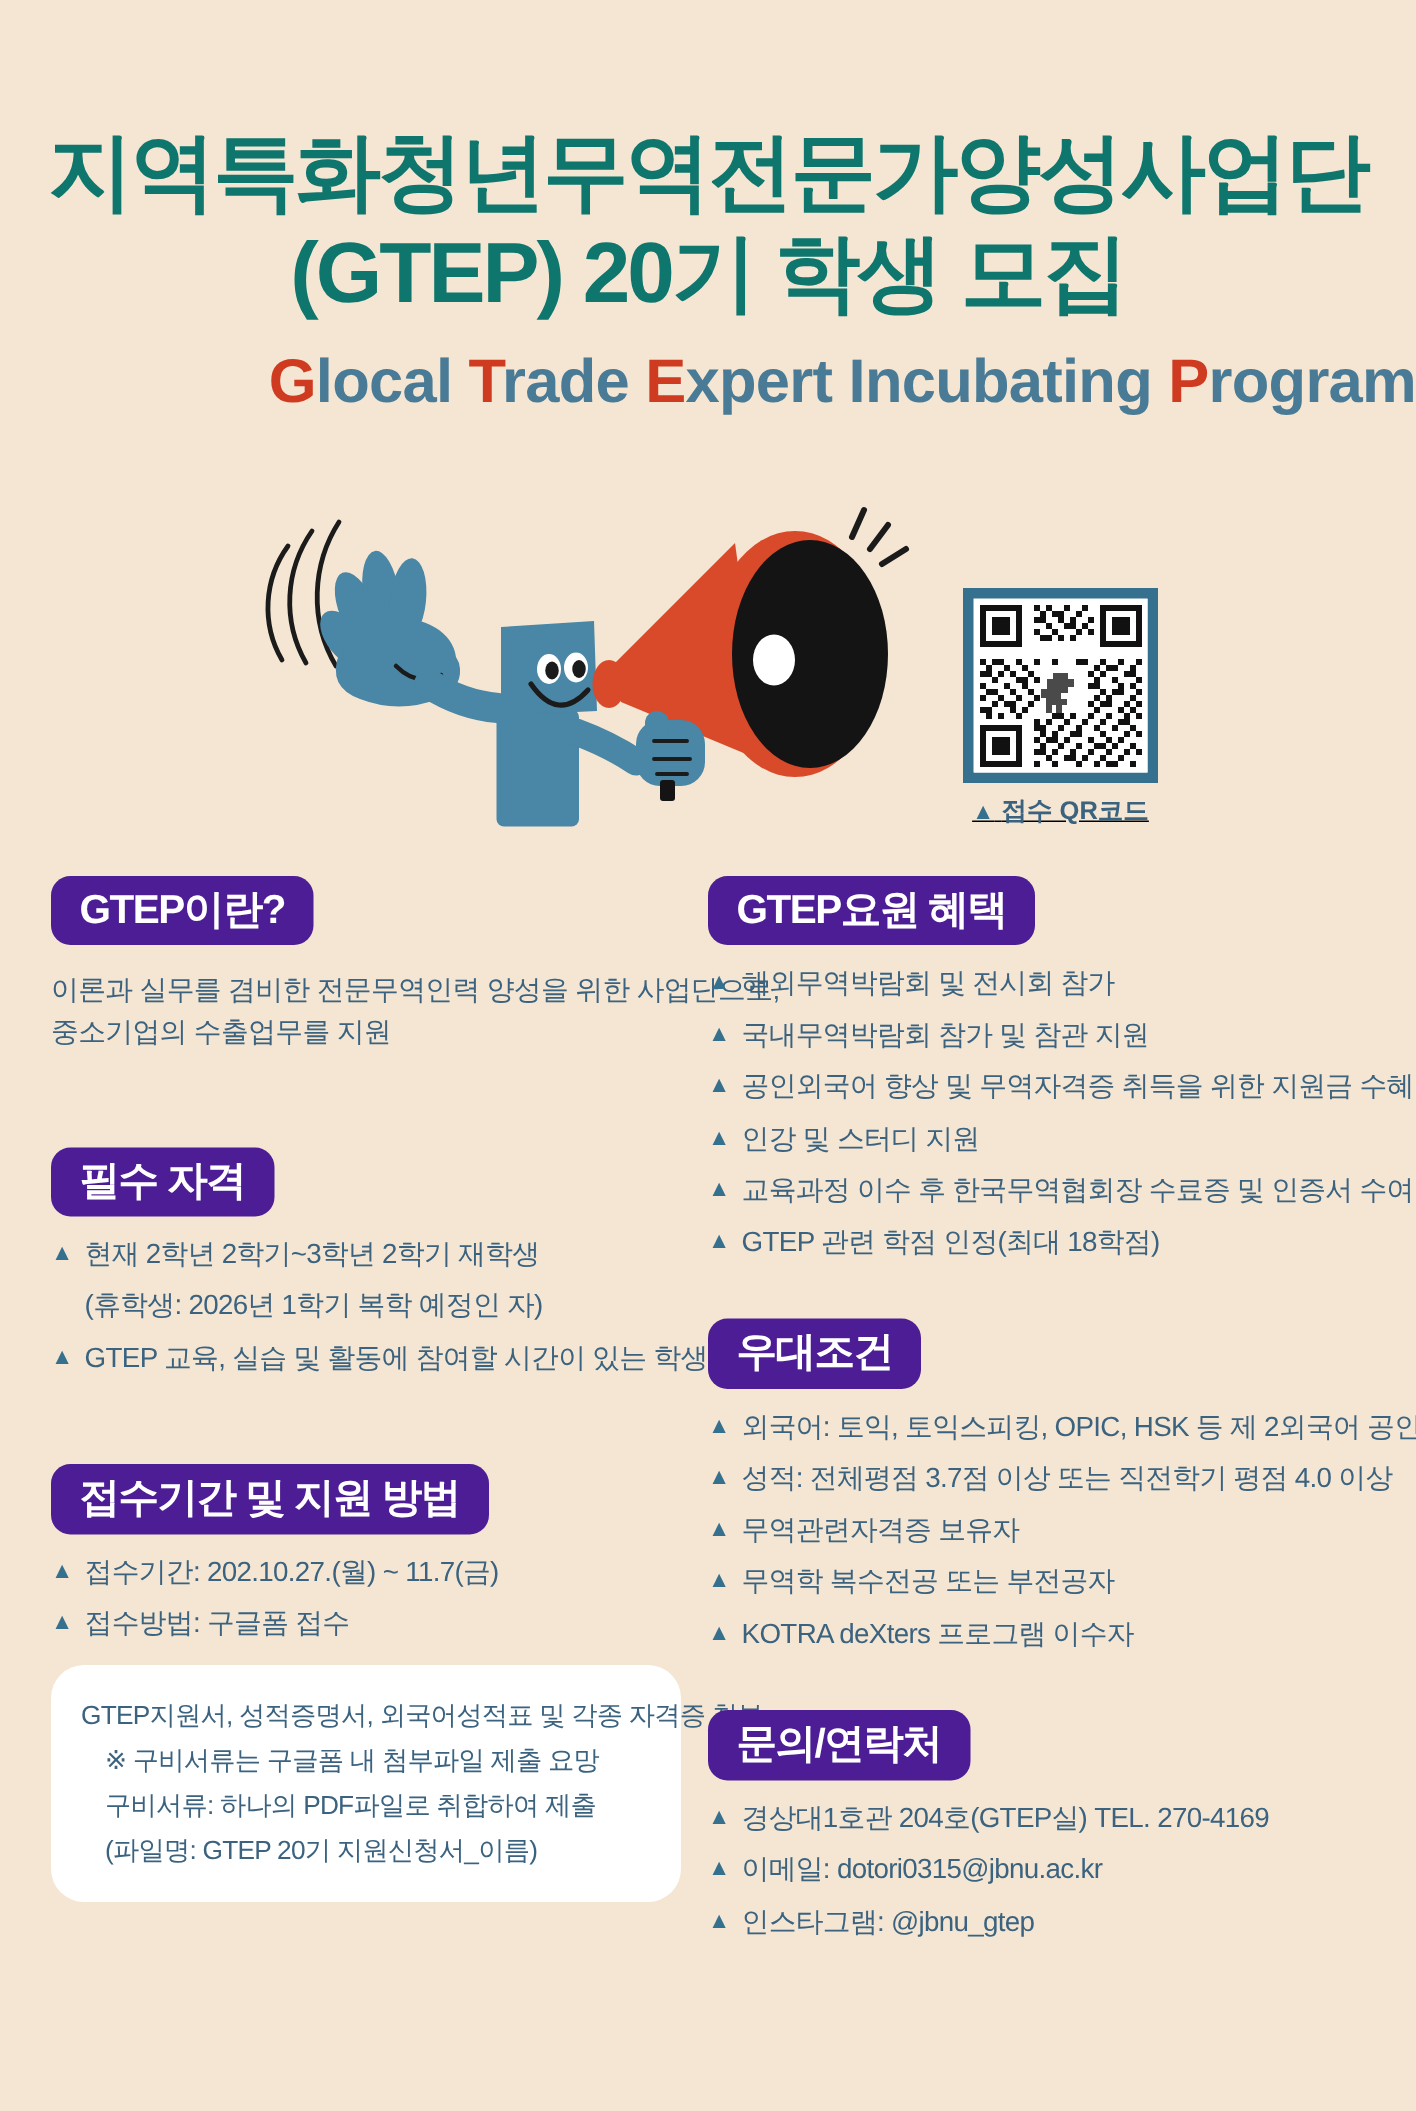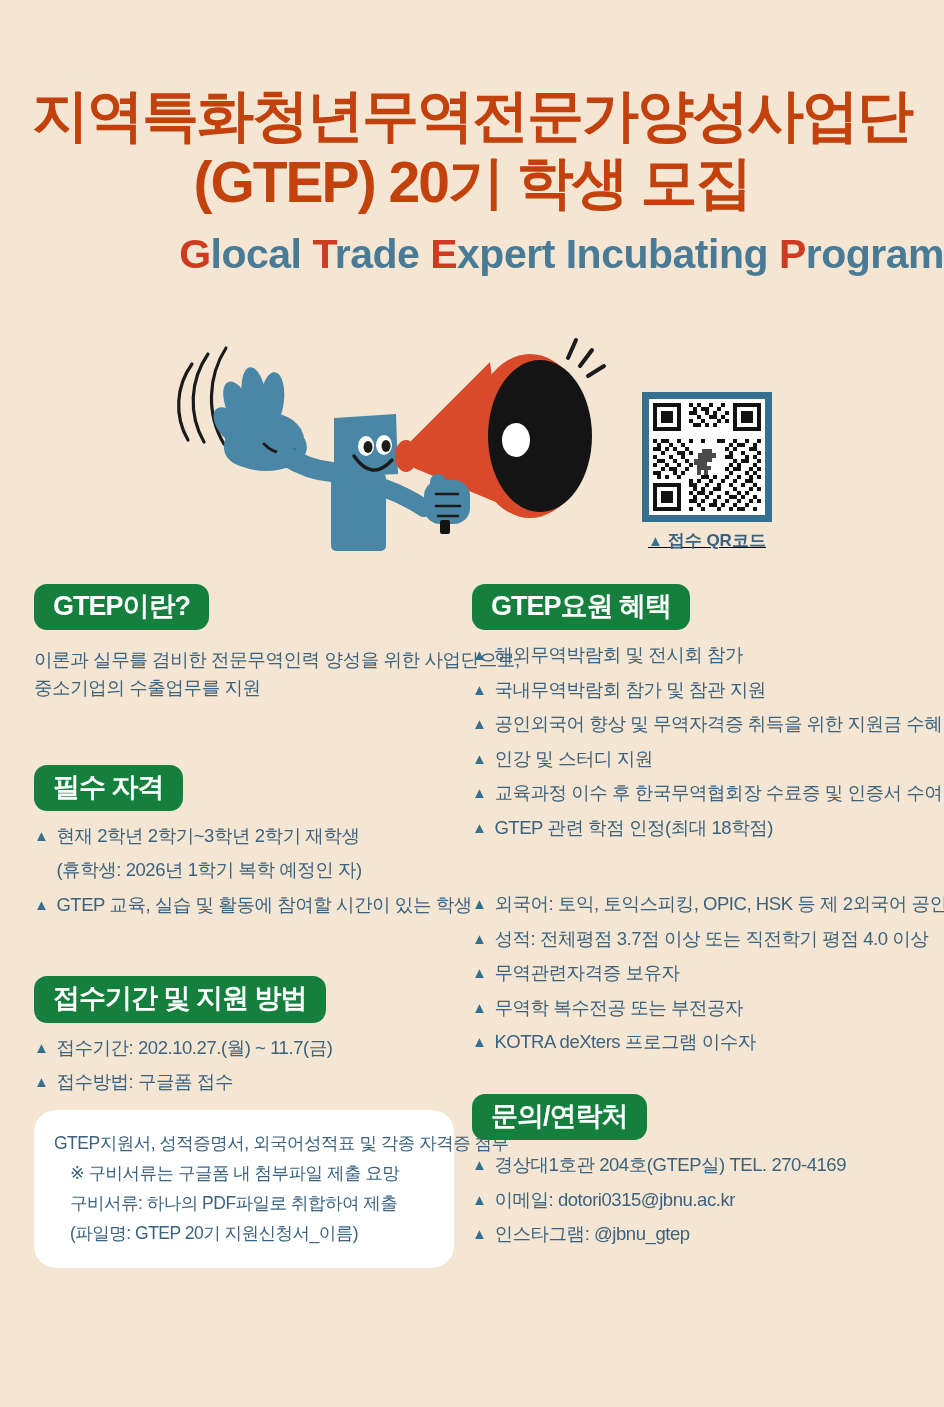--- a/index.html
+++ b/index.html
@@ -25,21 +25,21 @@
     position: absolute;
     top: 82px;
     left: 0;
     width: 944px;
     text-align: center;
   }
   .title-line {
     font-size: 57px;
     line-height: 1.18;
     font-weight: bold;
-    color: #c2410c;
+    color: #0f766e;
     letter-spacing: -2px;
     white-space: nowrap;
   }
   .subtitle {
     margin-top: 14px;
     font-size: 41px;
     font-weight: bold;
     color: #4a7b96;
     letter-spacing: -0.5px;
     white-space: nowrap;
@@ -91,21 +91,21 @@
     position: absolute;
     top: 584px;
   }
   .col-left  { left: 34px;  width: 450px; }
   .col-right { left: 472px; width: 440px; }
 
   .section { margin-bottom: 0; }
 
   .badge {
     display: inline-block;
-    background: #15803d;
+    background: #4c1d95;
     color: #ffffff;
     font-size: 27px;
     font-weight: bold;
     letter-spacing: -1px;
     padding: 8px 19px 10px 19px;
     border-radius: 13px;
     white-space: nowrap;
     line-height: 1.05;
   }
 
@@ -487,20 +487,21 @@
         <li>
             <span class="tri">▲</span>
             <span>GTEP 관련 학점 인정(최대 18학점)</span>
           </li>
       </ul>
     </div>
 
     <div class="gap-sm"></div>
 
     <div class="section">
+      <div class="badge">우대조건</div>
       <ul class="bullets">
         <li>
             <span class="tri">▲</span>
             <span>외국어: 토익, 토익스피킹, OPIC, HSK 등 제 2외국어 공인성적 취득자</span>
           </li>
         <li>
             <span class="tri">▲</span>
             <span>성적: 전체평점 3.7점 이상 또는 직전학기 평점 4.0 이상</span>
           </li>
         <li>

